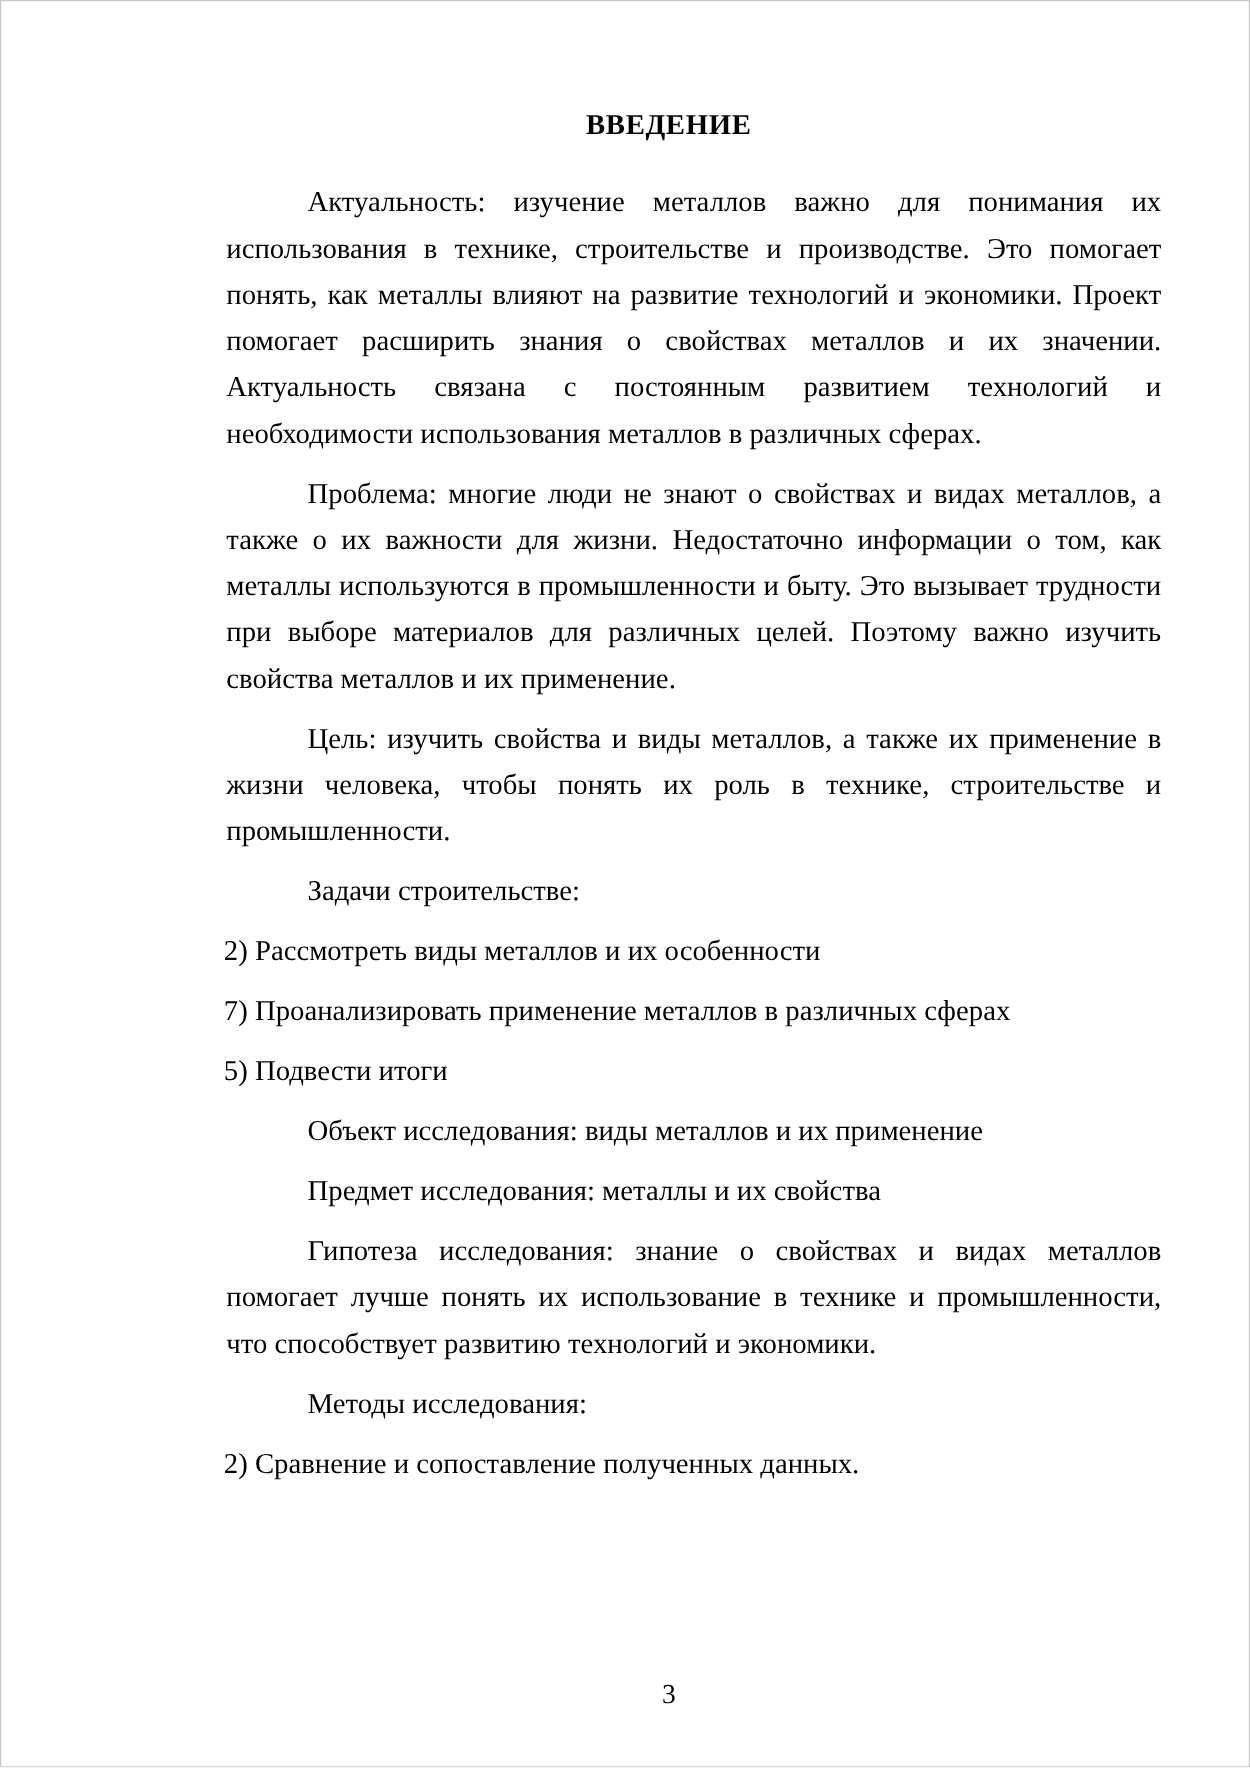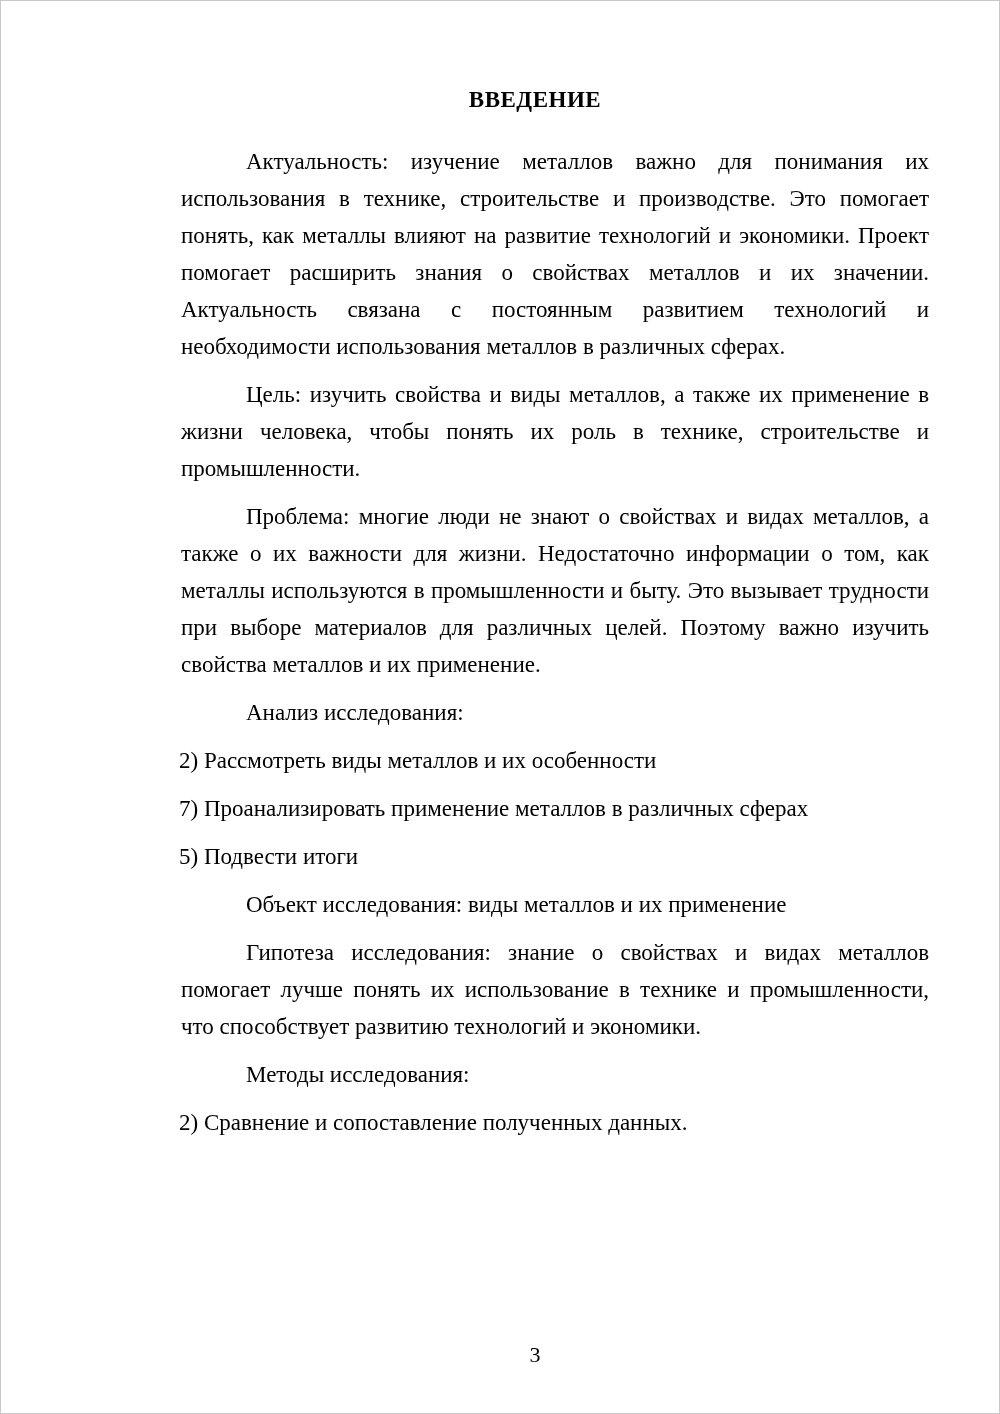--- a/index.html
+++ b/index.html
@@ -54,36 +54,37 @@
 </style>
 </head>
 <body>
 
 <div class="page">
 
   <h1 class="doc-title">ВВЕДЕНИЕ</h1>
 
   <p class="para indent">Актуальность: изучение металлов важно для понимания их использования в технике, строительстве и производстве. Это помогает понять, как металлы влияют на развитие технологий и экономики. Проект помогает расширить знания о свойствах металлов и их значении. Актуальность связана с постоянным развитием технологий и необходимости использования металлов в различных сферах.</p>
 
+  <p class="para indent">Проблема: многие люди не знают о свойствах и видах металлов, а также о их важности для жизни. Недостаточно информации о том, как металлы используются в промышленности и быту. Это вызывает трудности при выборе материалов для различных целей. Поэтому важно изучить свойства металлов и их применение.</p>
+
   <p class="para indent">Цель: изучить свойства и виды металлов, а также их применение в жизни человека, чтобы понять их роль в технике, строительстве и промышленности.</p>
 
-  <p class="para indent">Проблема: многие люди не знают о свойствах и видах металлов, а также о их важности для жизни. Недостаточно информации о том, как металлы используются в промышленности и быту. Это вызывает трудности при выборе материалов для различных целей. Поэтому важно изучить свойства металлов и их применение.</p>
-
-  <p class="para indent single">Анализ исследования:</p>
+  <p class="para indent single">Задачи строительстве:</p>
 
 
   <p class="para list-item single">2) Рассмотреть виды металлов и их особенности</p>
 
   <p class="para list-item single">7) Проанализировать применение металлов в различных сферах</p>
 
 
   <p class="para list-item single">5) Подвести итоги</p>
 
   <p class="para indent single">Объект исследования: виды металлов и их применение</p>
 
+  <p class="para indent single">Предмет исследования: металлы и их свойства</p>
 
   <p class="para indent">Гипотеза исследования: знание о свойствах и видах металлов помогает лучше понять их использование в технике и промышленности, что способствует развитию технологий и экономики.</p>
 
   <p class="para indent single">Методы исследования:</p>
 
 
   <p class="para list-item single">2) Сравнение и сопоставление полученных данных.</p>
 
   <div class="page-number">3</div>
 

